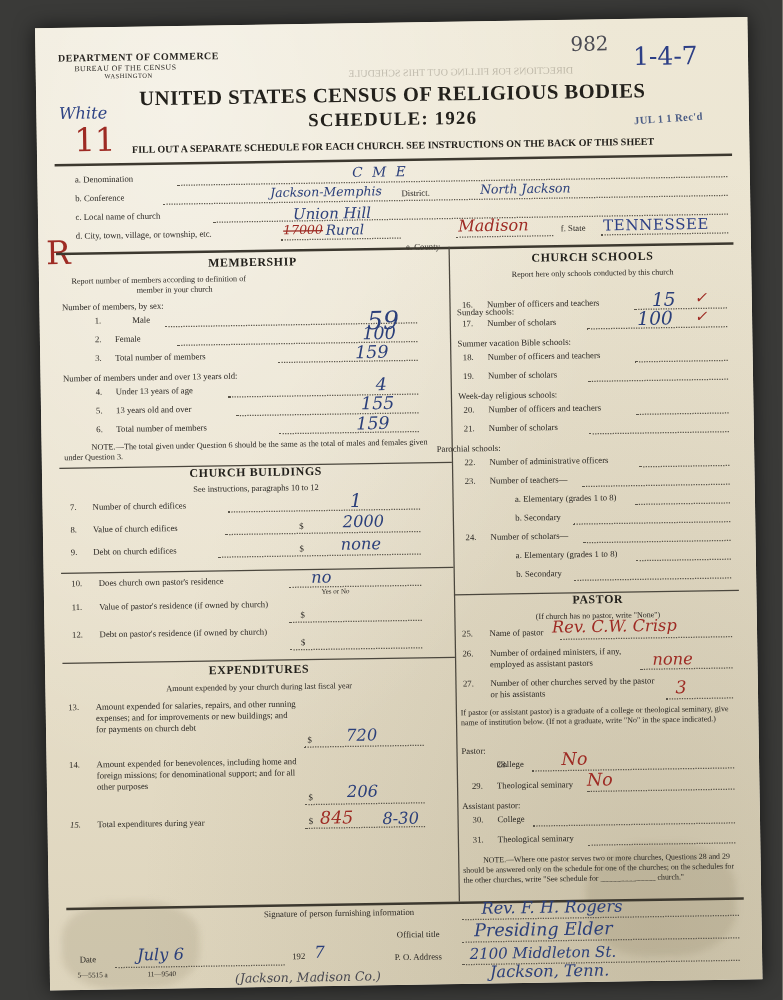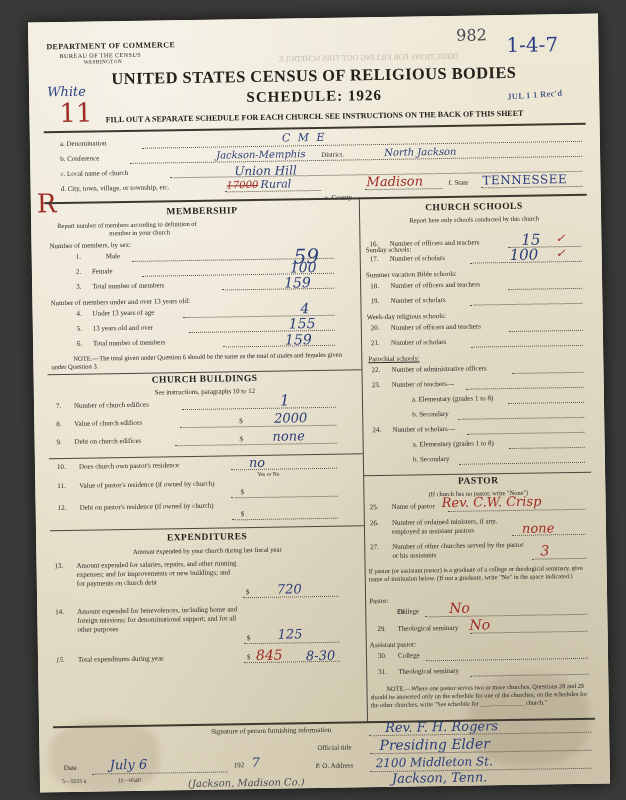--- a/index.html
+++ b/index.html
@@ -253,21 +253,21 @@
       <div class="t sm" style="left:18px;top:540px;">13.</div>
       <div class="t sm wrap" style="left:40px;top:540px;width:160px;white-space:normal;line-height:1.3;">Amount expended for salaries, repairs, and other running expenses; and for improvements or new buildings; and for payments on church debt</div>
       <div class="line" style="left:206px;top:578px;width:96px;"></div>
       <div class="t sm" style="left:209px;top:569px;">$</div>
       <div class="hw" style="left:240px;top:563px;font-size:13px;">720</div>
 
       <div class="t sm" style="left:18px;top:586px;">14.</div>
       <div class="t sm wrap" style="left:40px;top:586px;width:162px;white-space:normal;line-height:1.3;">Amount expended for benevolences, including home and foreign missions; for denominational support; and for all other purposes</div>
       <div class="line" style="left:206px;top:624px;width:96px;"></div>
       <div class="t sm" style="left:209px;top:615px;">$</div>
-      <div class="hw" style="left:240px;top:608px;font-size:13px;">125</div>
+      <div class="hw" style="left:240px;top:608px;font-size:13px;">206</div>
 
       <div class="t sm" style="left:18px;top:634px;font-style:italic;">15.</div>
       <div class="t sm" style="left:40px;top:634px;">Total expenditures during year</div>
       <div class="line" style="left:206px;top:643px;width:96px;"></div>
       <div class="t sm" style="left:209px;top:634px;">$</div>
       <div class="hw red" style="left:218px;top:628px;font-size:14px;">845</div>
       <div class="hw" style="left:268px;top:630px;font-size:13px;">8-30</div>
 
       <div class="sectionhdr" style="left:330px;top:186px;width:226px;">CHURCH SCHOOLS</div>
       <div class="t tiny center" style="left:330px;top:200px;width:226px;font-size:6.4px;">Report here only schools conducted by this church</div>
@@ -296,21 +296,21 @@
 
       <div class="t sm" style="left:334px;top:296px;">Week-day religious schools:</div>
       <div class="t sm" style="left:338px;top:307px;">20.</div>
       <div class="t sm" style="left:358px;top:307px;">Number of officers and teachers</div>
       <div class="line" style="left:476px;top:316px;width:74px;"></div>
 
       <div class="t sm" style="left:338px;top:322px;">21.</div>
       <div class="t sm" style="left:358px;top:322px;">Number of scholars</div>
       <div class="line" style="left:438px;top:331px;width:112px;"></div>
 
-      <div class="t sm" style="left:335px;top:338px;text-decoration:underline;">Parochial schools:</div>
+      <div class="t sm" style="left:316px;top:338px;">Parochial schools:</div>
       <div class="t sm" style="left:338px;top:349px;">22.</div>
       <div class="t sm" style="left:358px;top:349px;">Number of administrative officers</div>
       <div class="line" style="left:478px;top:358px;width:72px;"></div>
 
       <div class="t sm" style="left:338px;top:364px;">23.</div>
       <div class="t sm" style="left:358px;top:364px;">Number of teachers—</div>
       <div class="line" style="left:432px;top:373px;width:118px;"></div>
 
       <div class="t sm" style="left:378px;top:379px;">a. Elementary (grades 1 to 8)</div>
       <div class="line" style="left:474px;top:388px;width:76px;"></div>

